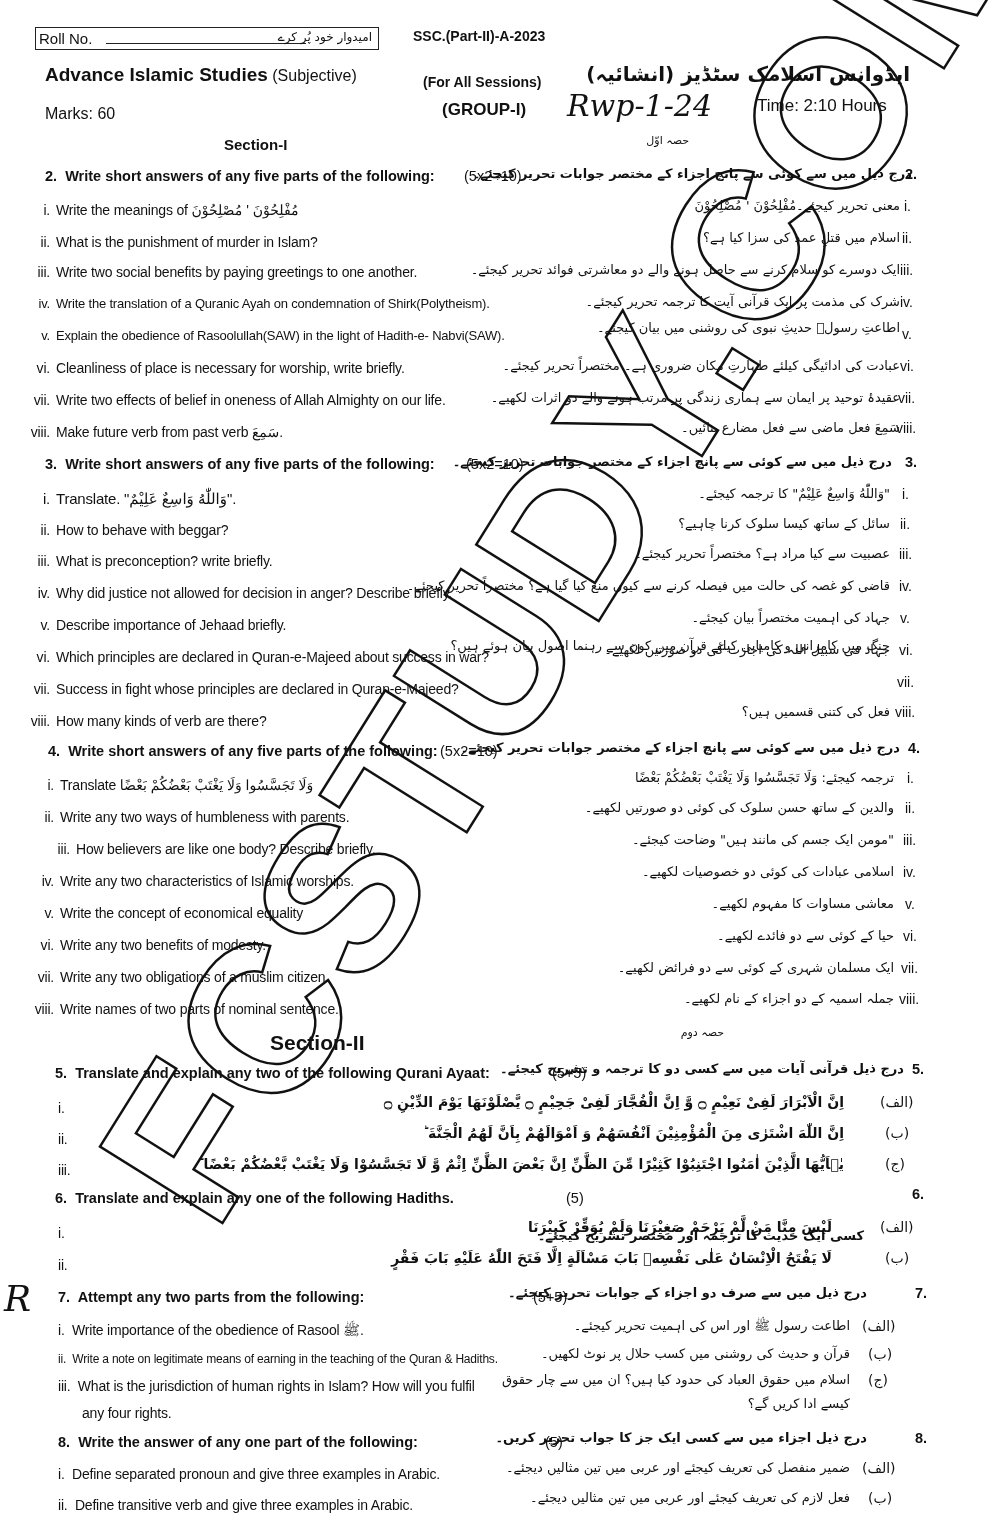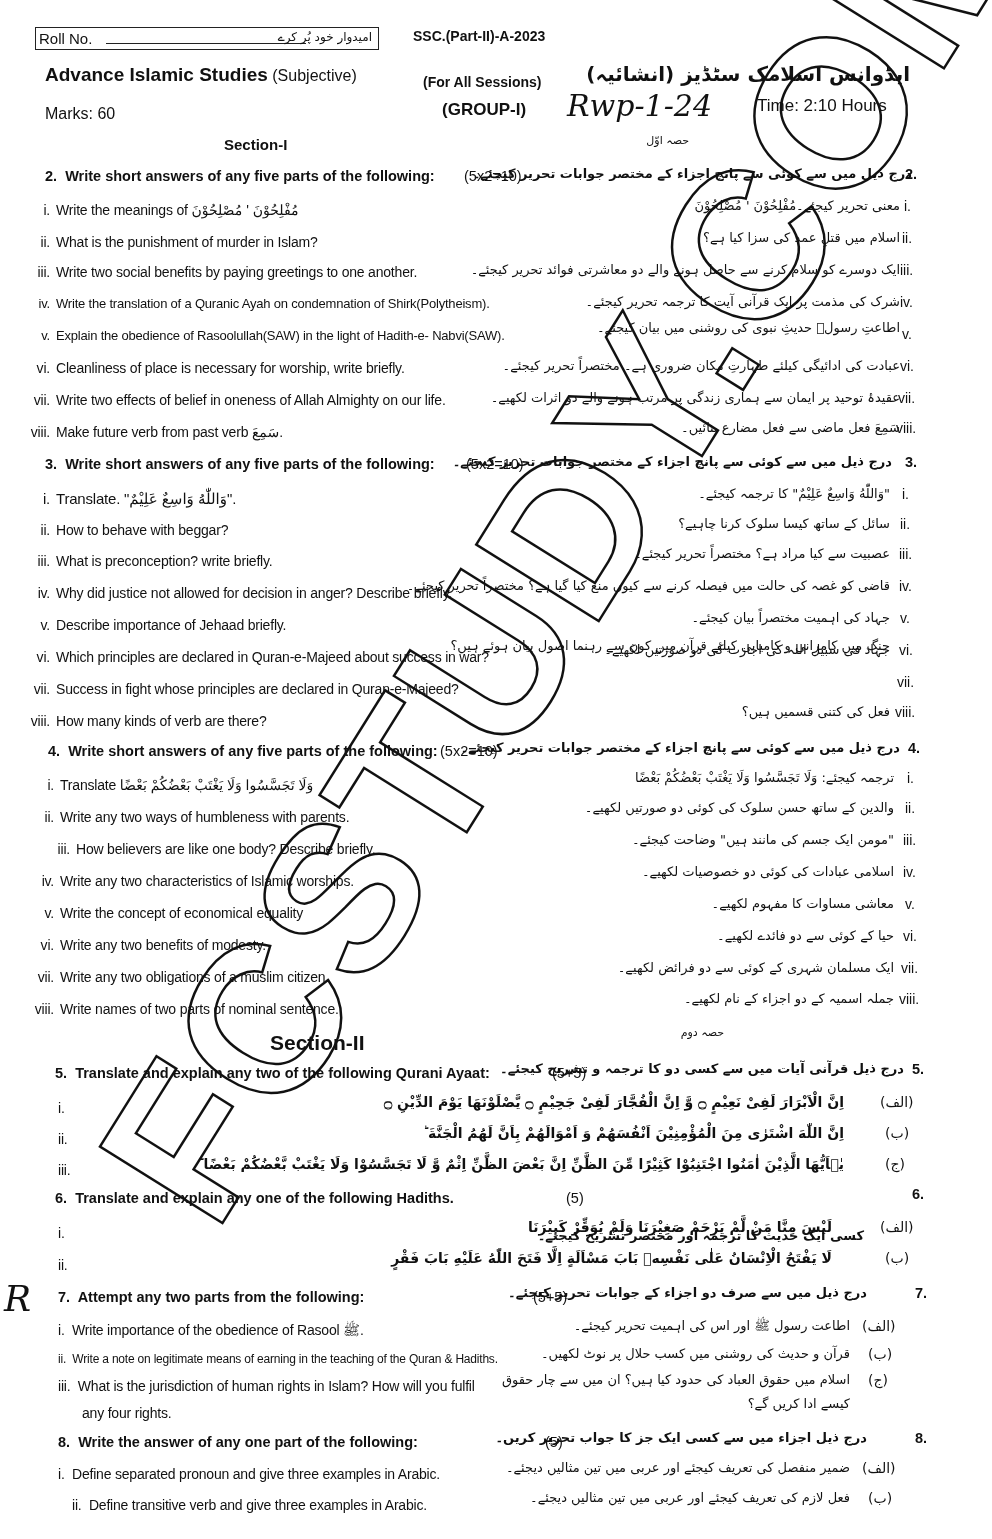--- a/index.html
+++ b/index.html
@@ -211,21 +211,21 @@
 
 <div class="abs qh" style="left:58px;top:1434px;">
   <span>8.</span>&nbsp;
   <span>Write the answer of any one part of the following:</span>
 </div>
 <div class="abs marks" style="left:545px;top:1434px;">(5)</div>
 <div class="abs urdu" style="right:125px;top:1430px;font-weight:bold;">درج ذیل اجزاء میں سے کسی ایک جز کا جواب تحریر کریں۔</div>
 <div class="abs qh" style="left:915px;top:1430px;">8.</div>
 
 <div class="abs en" style="left:58px;top:1466px;"><span>i.</span>&nbsp;&nbsp;<span>Define separated pronoun and give three examples in Arabic.</span></div>
-<div class="abs en" style="left:72px;top:1497px;"><span>ii.</span>&nbsp;&nbsp;<span>Define transitive verb and give three examples in Arabic.</span></div>
+<div class="abs en" style="left:58px;top:1497px;"><span>ii.</span>&nbsp;&nbsp;<span>Define transitive verb and give three examples in Arabic.</span></div>
 <div class="abs urdu" style="left:862px;top:1460px;font-size:14px;">(الف)</div>
 <div class="abs urdu" style="left:868px;top:1490px;font-size:14px;">(ب)</div>
 <div class="abs urdu" style="right:142px;top:1460px;">ضمیر منفصل کی تعریف کیجئے اور عربی میں تین مثالیں دیجئے۔</div>
 <div class="abs urdu" style="right:142px;top:1490px;">فعل لازم کی تعریف کیجئے اور عربی میں تین مثالیں دیجئے۔</div>
 
 <svg class="abs watermark" viewBox="0 0 992 1539">
   <text x="0" y="0" transform="translate(215 1235) rotate(-58)" font-family="Liberation Sans, sans-serif" font-weight="bold" font-size="210" fill="none" stroke="#111" stroke-width="2.5" letter-spacing="2">FCSTUDY.COM</text>
 </svg>
 
 </body></html>

